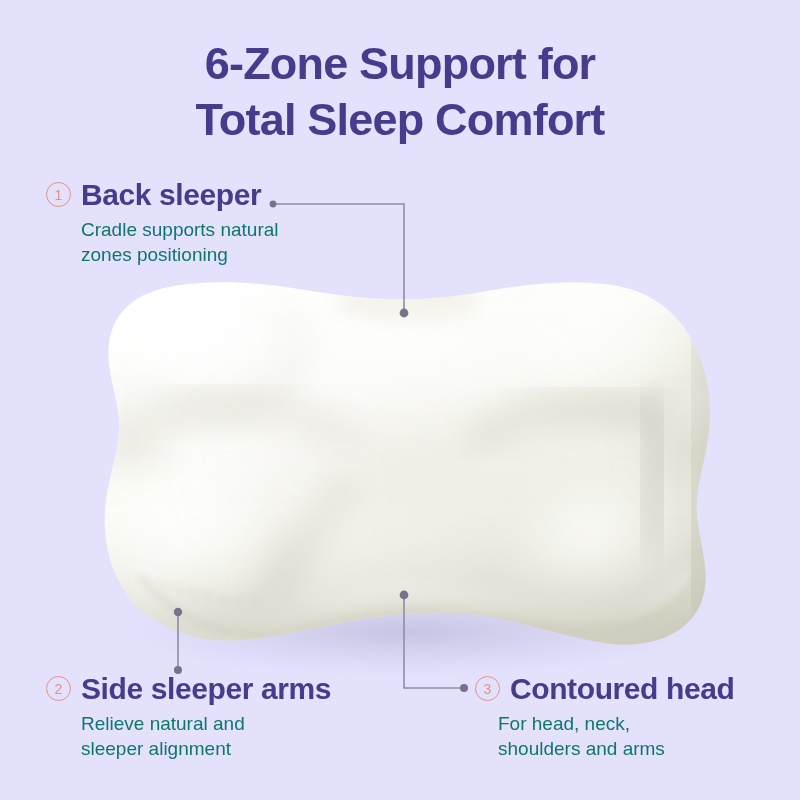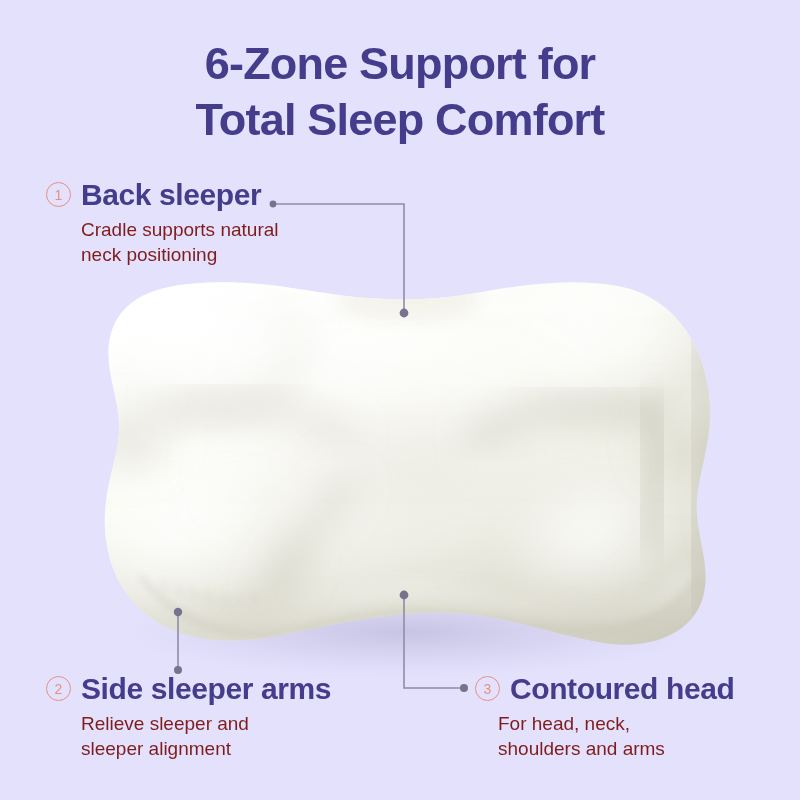--- a/index.html
+++ b/index.html
@@ -96,21 +96,21 @@
     box-sizing: border-box;
   }
   .callout-title {
     color: #453c8c;
     font-size: 30px;
     font-weight: bold;
     letter-spacing: -0.4px;
     line-height: 1.1;
   }
   .callout-desc {
-    color: #7f1d1d;
+    color: #0f766e;
     font-size: 19px;
     line-height: 25px;
     margin-top: 6px;
     font-weight: normal;
   }
   .callout-desc span { display: block; }
 
   #callout-1 { left: 46px; top: 178px; }
   #callout-1 .callout-desc { margin-left: 35px; }
 
@@ -328,31 +328,31 @@
     </g>
   </svg>
 
   <div class="callout" id="callout-1">
     <div class="callout-head">
       <span class="badge">1</span>
       <span class="callout-title">Back sleeper</span>
     </div>
     <div class="callout-desc">
       <span>Cradle supports natural</span>
-      <span>neck positioning</span>
+      <span>zones positioning</span>
     </div>
   </div>
 
   <div class="callout" id="callout-2">
     <div class="callout-head">
       <span class="badge">2</span>
       <span class="callout-title">Side sleeper arms</span>
     </div>
     <div class="callout-desc">
-      <span>Relieve sleeper and</span>
+      <span>Relieve natural and</span>
       <span>sleeper alignment</span>
     </div>
   </div>
 
   <div class="callout" id="callout-3">
     <div class="callout-head">
       <span class="badge">3</span>
       <span class="callout-title">Contoured head</span>
     </div>
     <div class="callout-desc">

